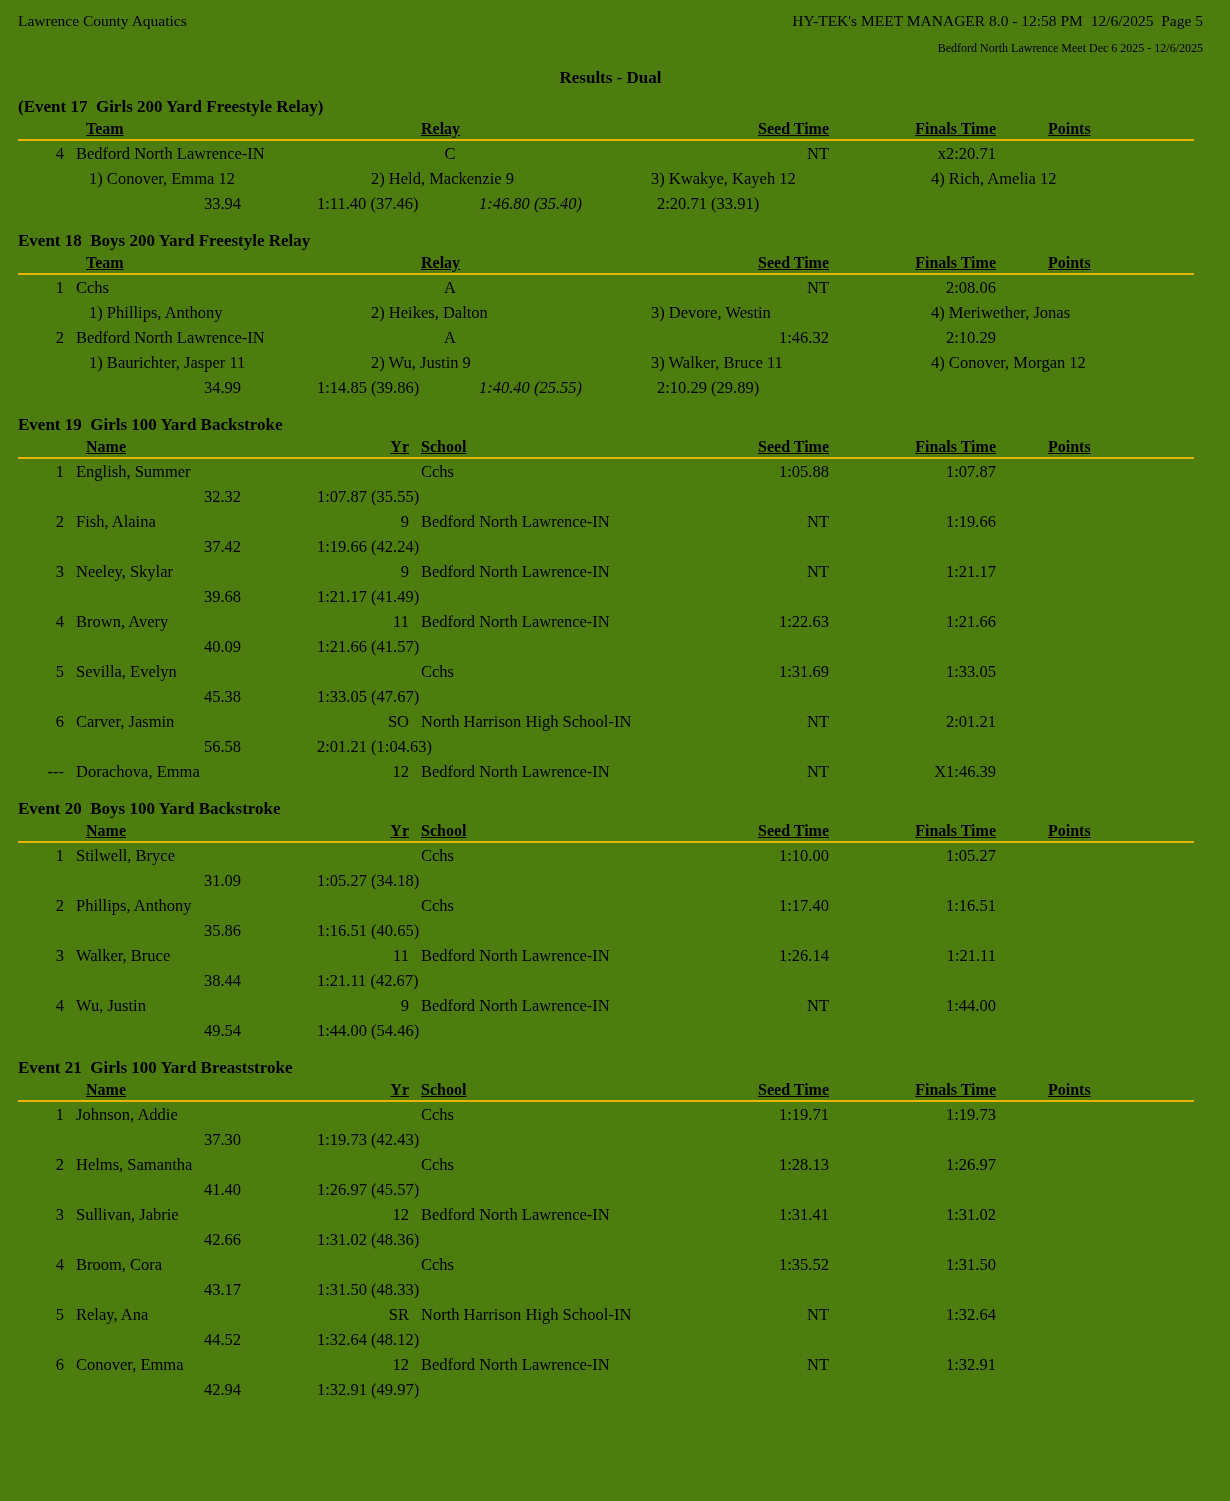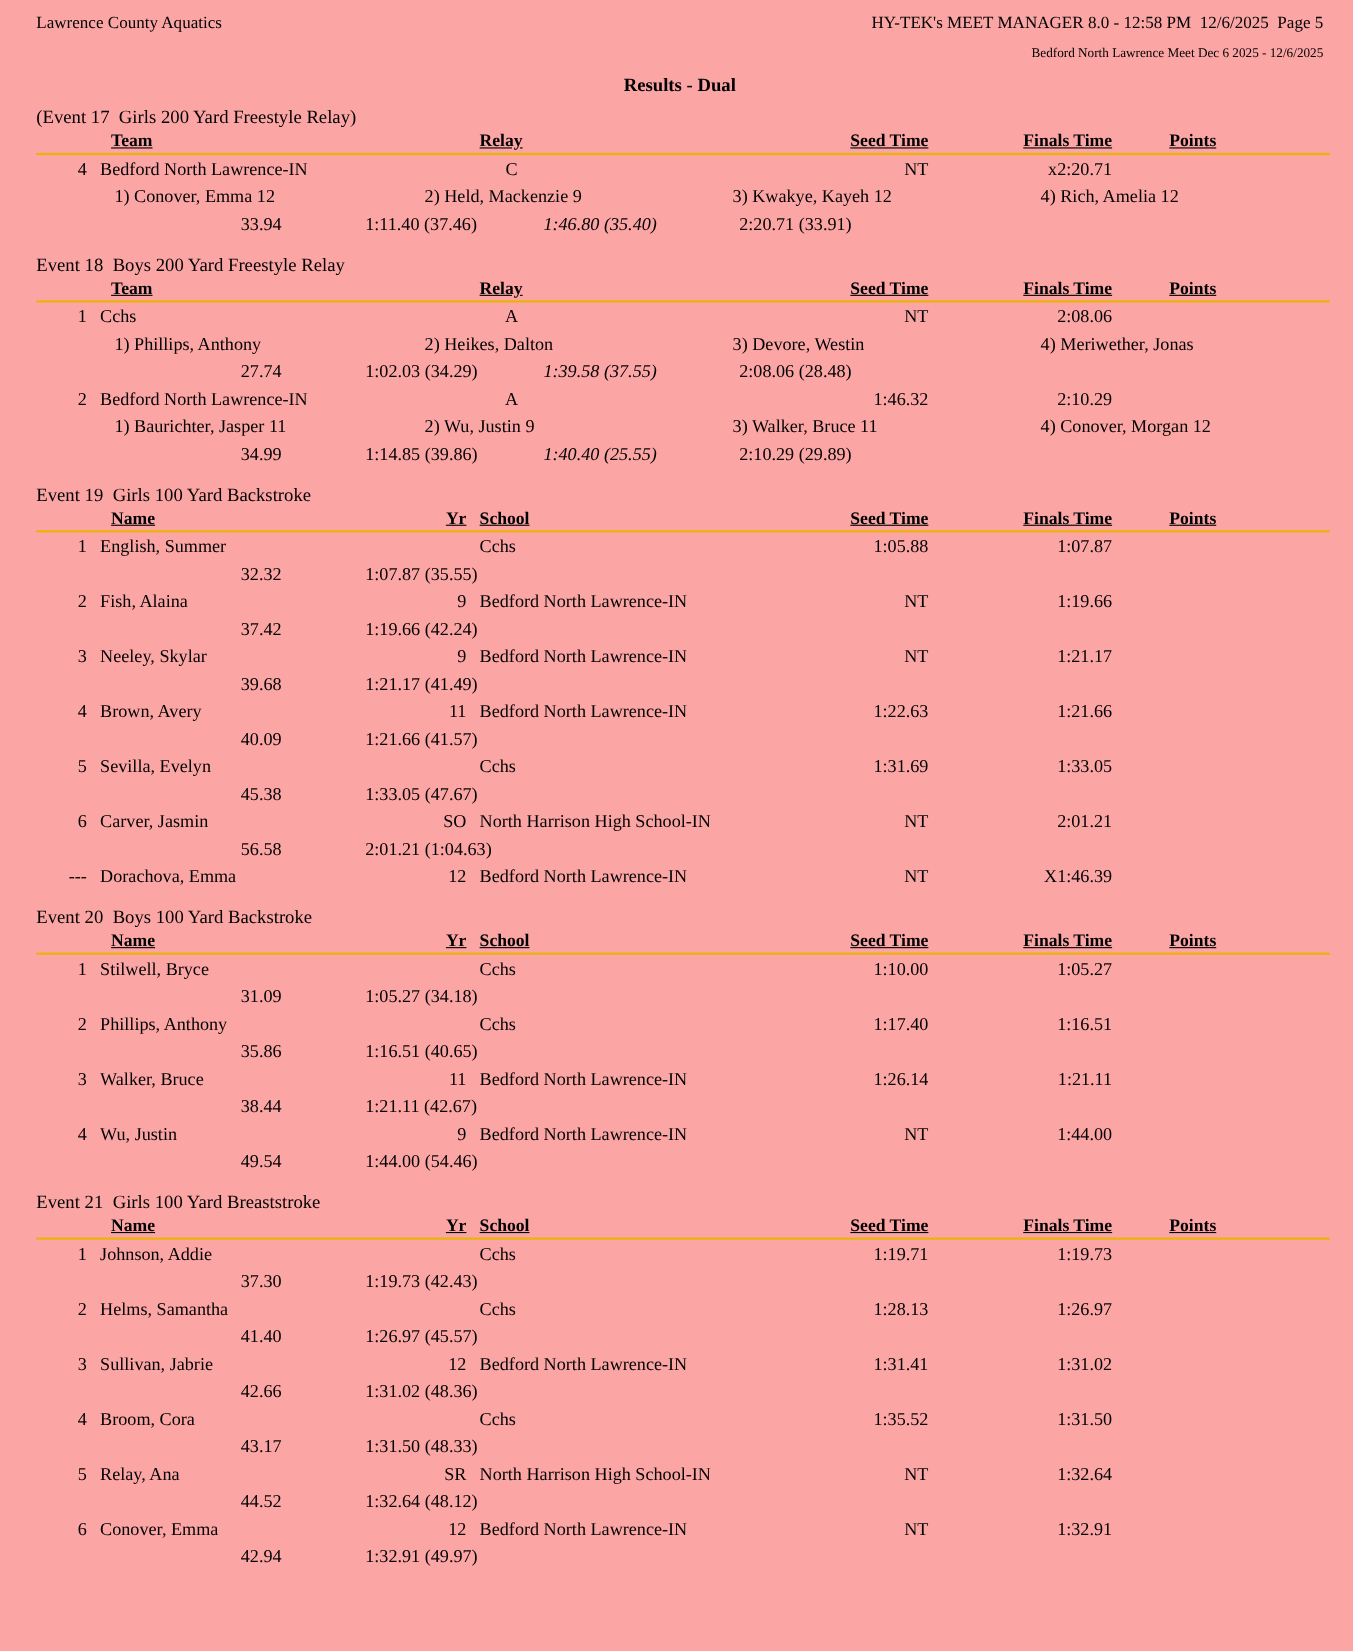--- a/index.html
+++ b/index.html
@@ -1,28 +1,28 @@
 <!DOCTYPE html>
 <html><head>
 <meta charset="utf-8">
 <style>
   * { margin:0; padding:0; box-sizing:border-box; }
   html,body { background:#ffffff; }
   body { width:1230px; font-family:"Liberation Serif", serif; color:#000; }
-  .page { width:1230px; min-height:1501px; padding:11px 27px 20px 33px; background:#fca5a5; }
+  .page { width:1230px; min-height:1501px; padding:11px 27px 20px 18px; background:#4d7c0f; }
 
   .topbar { display:flex; justify-content:space-between; font-size:15.5px; line-height:19px; }
   .topbar span { white-space:pre; }
 
   .doc-title { text-align:right; font-weight:normal; font-size:12px; line-height:20px; margin-top:8px; white-space:pre; }
   .doc-subtitle { text-align:center; font-weight:bold; font-size:17px; line-height:20px; margin-top:10px; white-space:pre; }
 
   section { margin-top:15px; }
   section:first-of-type { margin-top:9px; }
-  .event-title { font-weight:normal; font-size:17px; line-height:20px; white-space:pre; }
+  .event-title { font-weight:bold; font-size:17px; line-height:20px; white-space:pre; }
 
   .thead { position:relative; height:24px; border-bottom:2px solid #eab308; width:1176px; font-size:16px; }
   .thead .h { position:absolute; bottom:1px; font-weight:bold; text-decoration:underline; white-space:pre; }
 
   .row { position:relative; height:25px; font-size:16.5px; line-height:25px; width:1176px; }
   .row span { position:absolute; top:0; white-space:pre; }
 
   
   .thead .c-team   { left:68px; }
   .c-place  { left:0; width:46px; text-align:right; }
@@ -101,26 +101,20 @@
           <span class="c-finals">2:08.06</span>
           <span class="c-points"></span>
         </div>
         <div class="row">
           <span class="sw1">1) Phillips, Anthony</span>
           <span class="sw2">2) Heikes, Dalton</span>
           <span class="sw3">3) Devore, Westin</span>
           <span class="sw4">4) Meriwether, Jonas</span>
         </div>
         <div class="row">
-          <span class="sp1">27.74</span>
-          <span class="sp2">1:02.03 (34.29)</span>
-          <span class="sp3">1:39.58 (37.55)</span>
-          <span class="sp4">2:08.06 (28.48)</span>
-        </div>
-        <div class="row">
           <span class="c-place">2</span>
           <span class="c-name">Bedford North Lawrence-IN</span>
           <span class="c-relay">A</span>
           <span class="c-seed">1:46.32</span>
           <span class="c-finals">2:10.29</span>
           <span class="c-points"></span>
         </div>
         <div class="row">
           <span class="sw1">1) Baurichter, Jasper 11</span>
           <span class="sw2">2) Wu, Justin 9</span>

